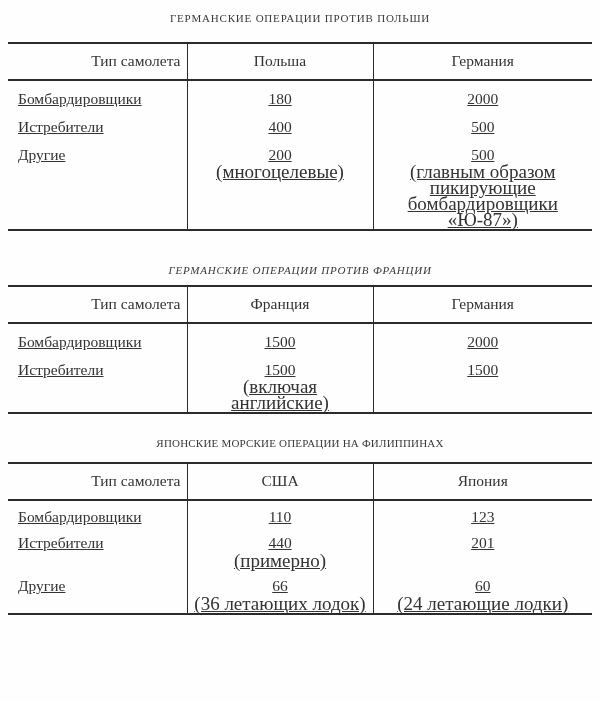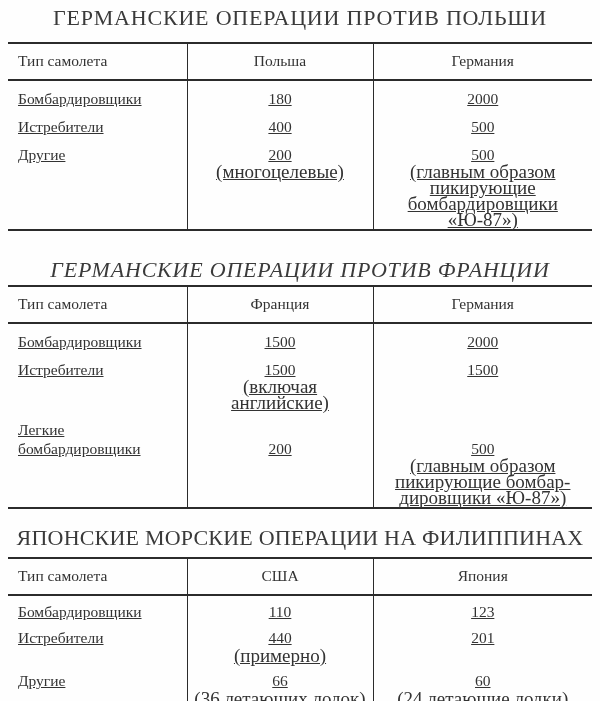--- a/index.html
+++ b/index.html
@@ -8,21 +8,21 @@
     height: 701px;
     background: #fefefe;
     color: #333333;
     font-family: "Liberation Serif", "DejaVu Serif", serif;
     overflow: hidden;
   }
   .page { padding: 0 8px; }
 
   .section-title {
     text-align: center;
-    font-size: 22px;
+    font-size: 11px;
     font-weight: normal;
     letter-spacing: 0.8px;
     line-height: 22px;
     color: #3a3a3a;
     white-space: nowrap;
   }
   .title-1 { margin: 7px 0 13px 0; }
   .title-2 { margin: 28px 0 4px 0; font-style: italic; }
   .title-3 { margin: 18px 0 8px 0; letter-spacing: 0.2px; }
 
@@ -38,21 +38,21 @@
   col.c2 { width: 219px; }
 
   th {
     font-weight: normal;
     font-size: 15.5px;
     line-height: 18px;
     padding: 8px 6px 9px 6px;
     border-bottom: 2px solid #2b2b2b;
     color: #333333;
   }
-  th.c0 { text-align: left; padding-left: 10px; }
+  th.c0 { text-align: right; padding-left: 10px; }
   th.c1, th.c2 { text-align: center; }
   th.c1, th.c2, td.c1, td.c2 { border-left: 1.5px solid #2b2b2b; }
 
   td {
     vertical-align: top;
     font-size: 15.5px;
     line-height: 19px;
     padding: 8px 6px 1px 6px;
     color: #333333;
     text-decoration: underline;
@@ -157,33 +157,20 @@
         <td class="c0">Истребители</td>
         <td class="c1">
           <div class="val">1500</div>
           <div class="note">(включая
 английские)</div>
         </td>
         <td class="c2">
             <div class="val">1500</div>
           </td>
       </tr>
-      <tr class="row-offset">
-        <td class="c0">Легкие
-бомбардировщики</td>
-        <td class="c1">
-            <div class="val">200</div>
-          </td>
-        <td class="c2">
-          <div class="val">500</div>
-          <div class="note">(главным образом
-пикирующие  бомбар-
-дировщики «Ю-87»)</div>
-        </td>
-      </tr>
     </tbody>
   </table>
 
   <h2 class="section-title title-3">ЯПОНСКИЕ МОРСКИЕ ОПЕРАЦИИ НА ФИЛИППИНАХ</h2>
   <table class="stats t3">
     <colgroup>
         <col class="c0">
         <col class="c1">
         <col class="c2">
       </colgroup>

